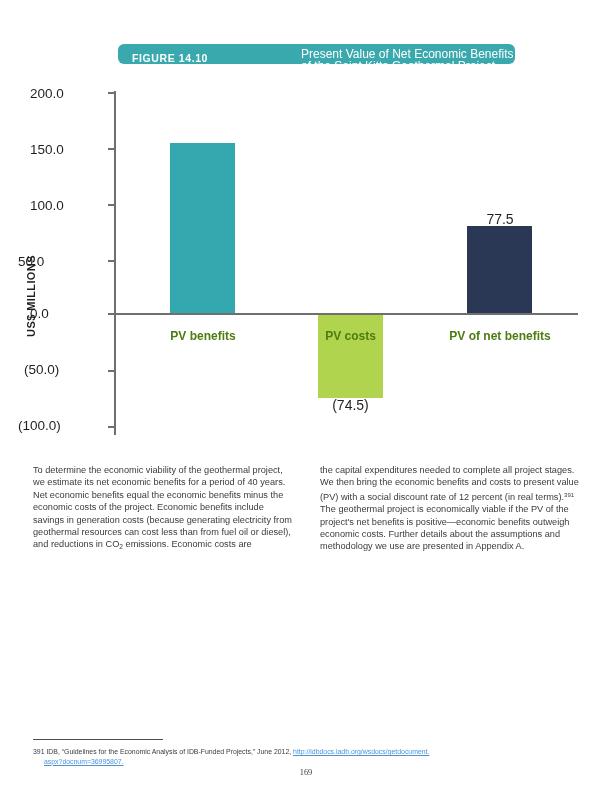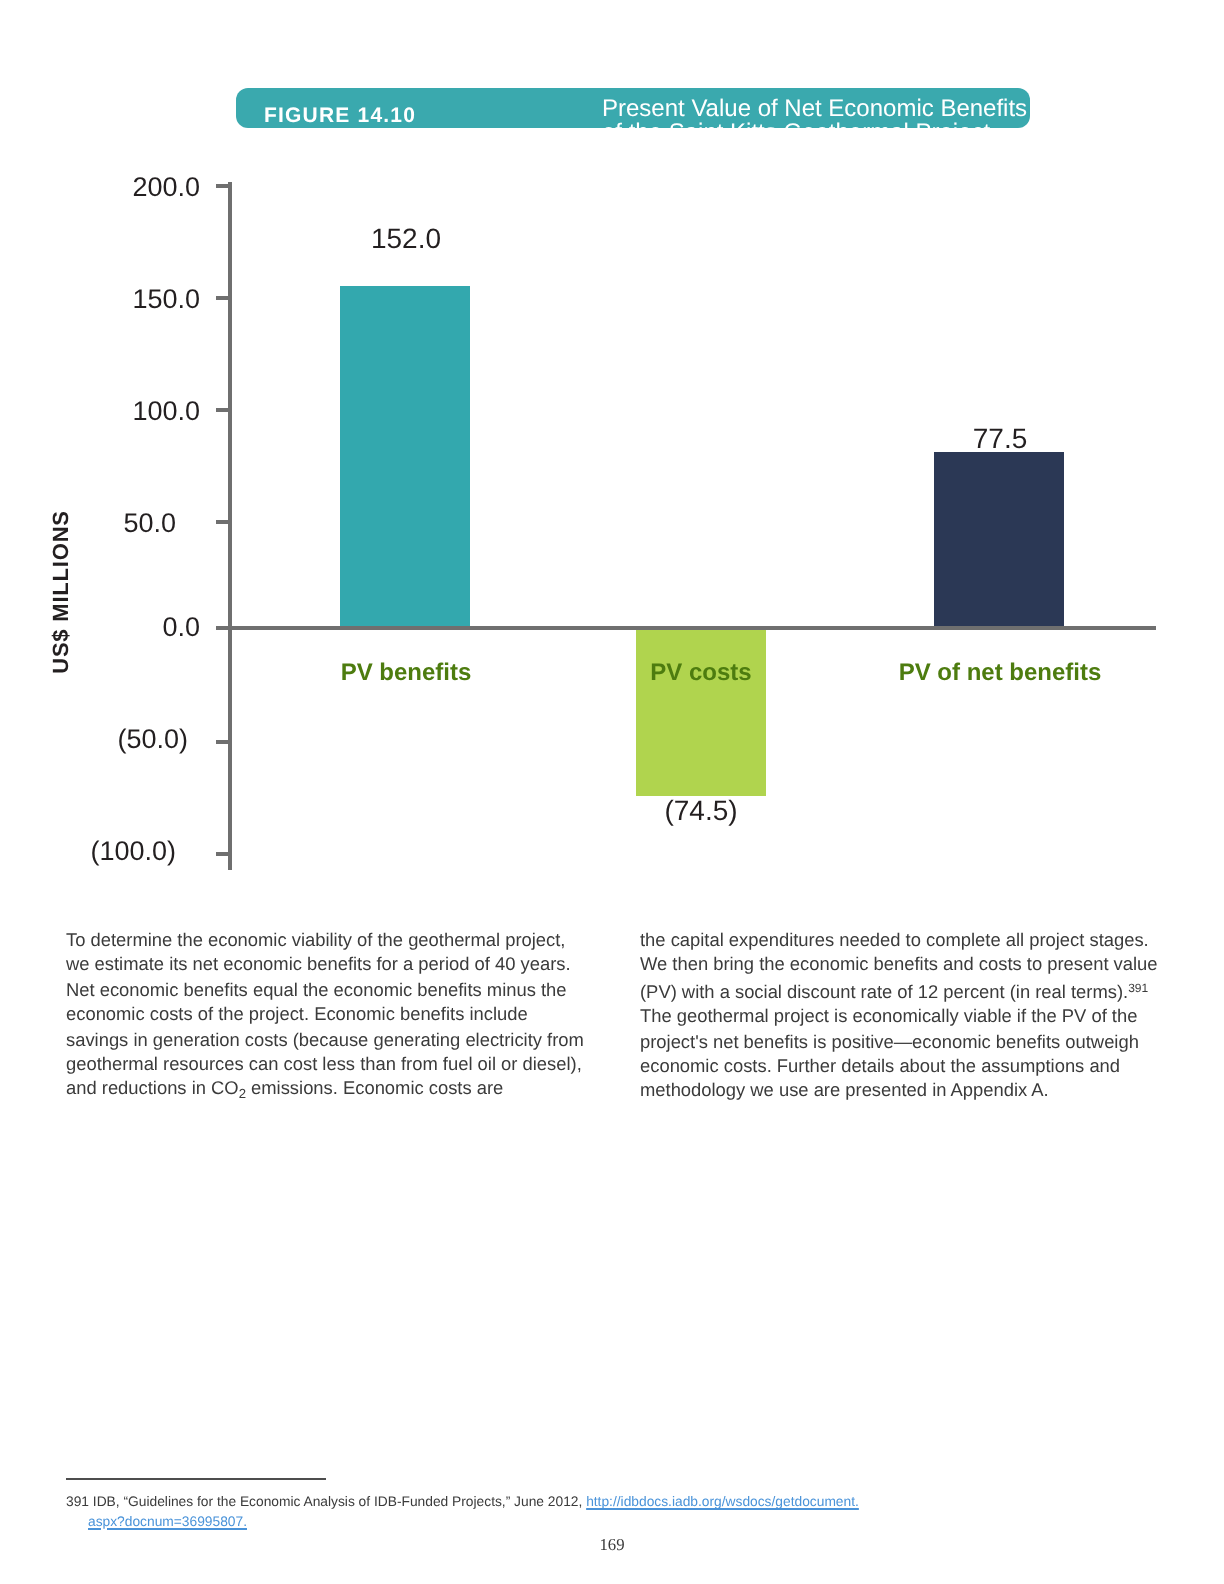--- a/index.html
+++ b/index.html
@@ -63,21 +63,21 @@
     transform: rotate(-90deg);
     font-size: 11px;
     font-weight: bold;
     letter-spacing: 0.4px;
     color: #231f20;
   }
   .y-label {
     position: absolute;
     width: 70px;
     right: 0;
-    text-align: right;
+    text-align: left;
     font-size: 13.5px;
     color: #231f20;
   }
   .y-ticks {
     position: absolute;
     left: 35px;
     top: 0;
     width: 80px;
     height: 350px;
   }
@@ -199,21 +199,20 @@
       <div class="tickmark" style="top:63px;"></div>
       <div class="tickmark" style="top:119px;"></div>
       <div class="tickmark" style="top:175px;"></div>
       <div class="tickmark" style="top:285px;"></div>
       <div class="tickmark" style="top:341px;"></div>
     </div>
 
     <div class="axis-line"></div>
     <div class="zero-line"></div>
 
-    <div class="bar-value" style="left:138px; top:26px; width:130px;">152.0</div>
     <div class="bar" style="left:170px; top:58px; width:65px; height:170px; background:#33a8ae;"></div>
     <div class="cat-label" style="left:138px; top:244px; width:130px;">PV benefits</div>
 
     <div class="bar" style="left:318px; top:230px; width:65px; height:83px; background:#b0d44e;"></div>
     <div class="cat-label" style="left:288px; top:244px; width:125px;">PV costs</div>
     <div class="bar-value" style="left:288px; top:312px; width:125px;">(74.5)</div>
 
     <div class="bar-value" style="left:435px; top:126px; width:130px;">77.5</div>
     <div class="bar" style="left:467px; top:141px; width:65px; height:87px; background:#2b3855;"></div>
     <div class="cat-label" style="left:425px; top:244px; width:150px;">PV of net benefits</div>

